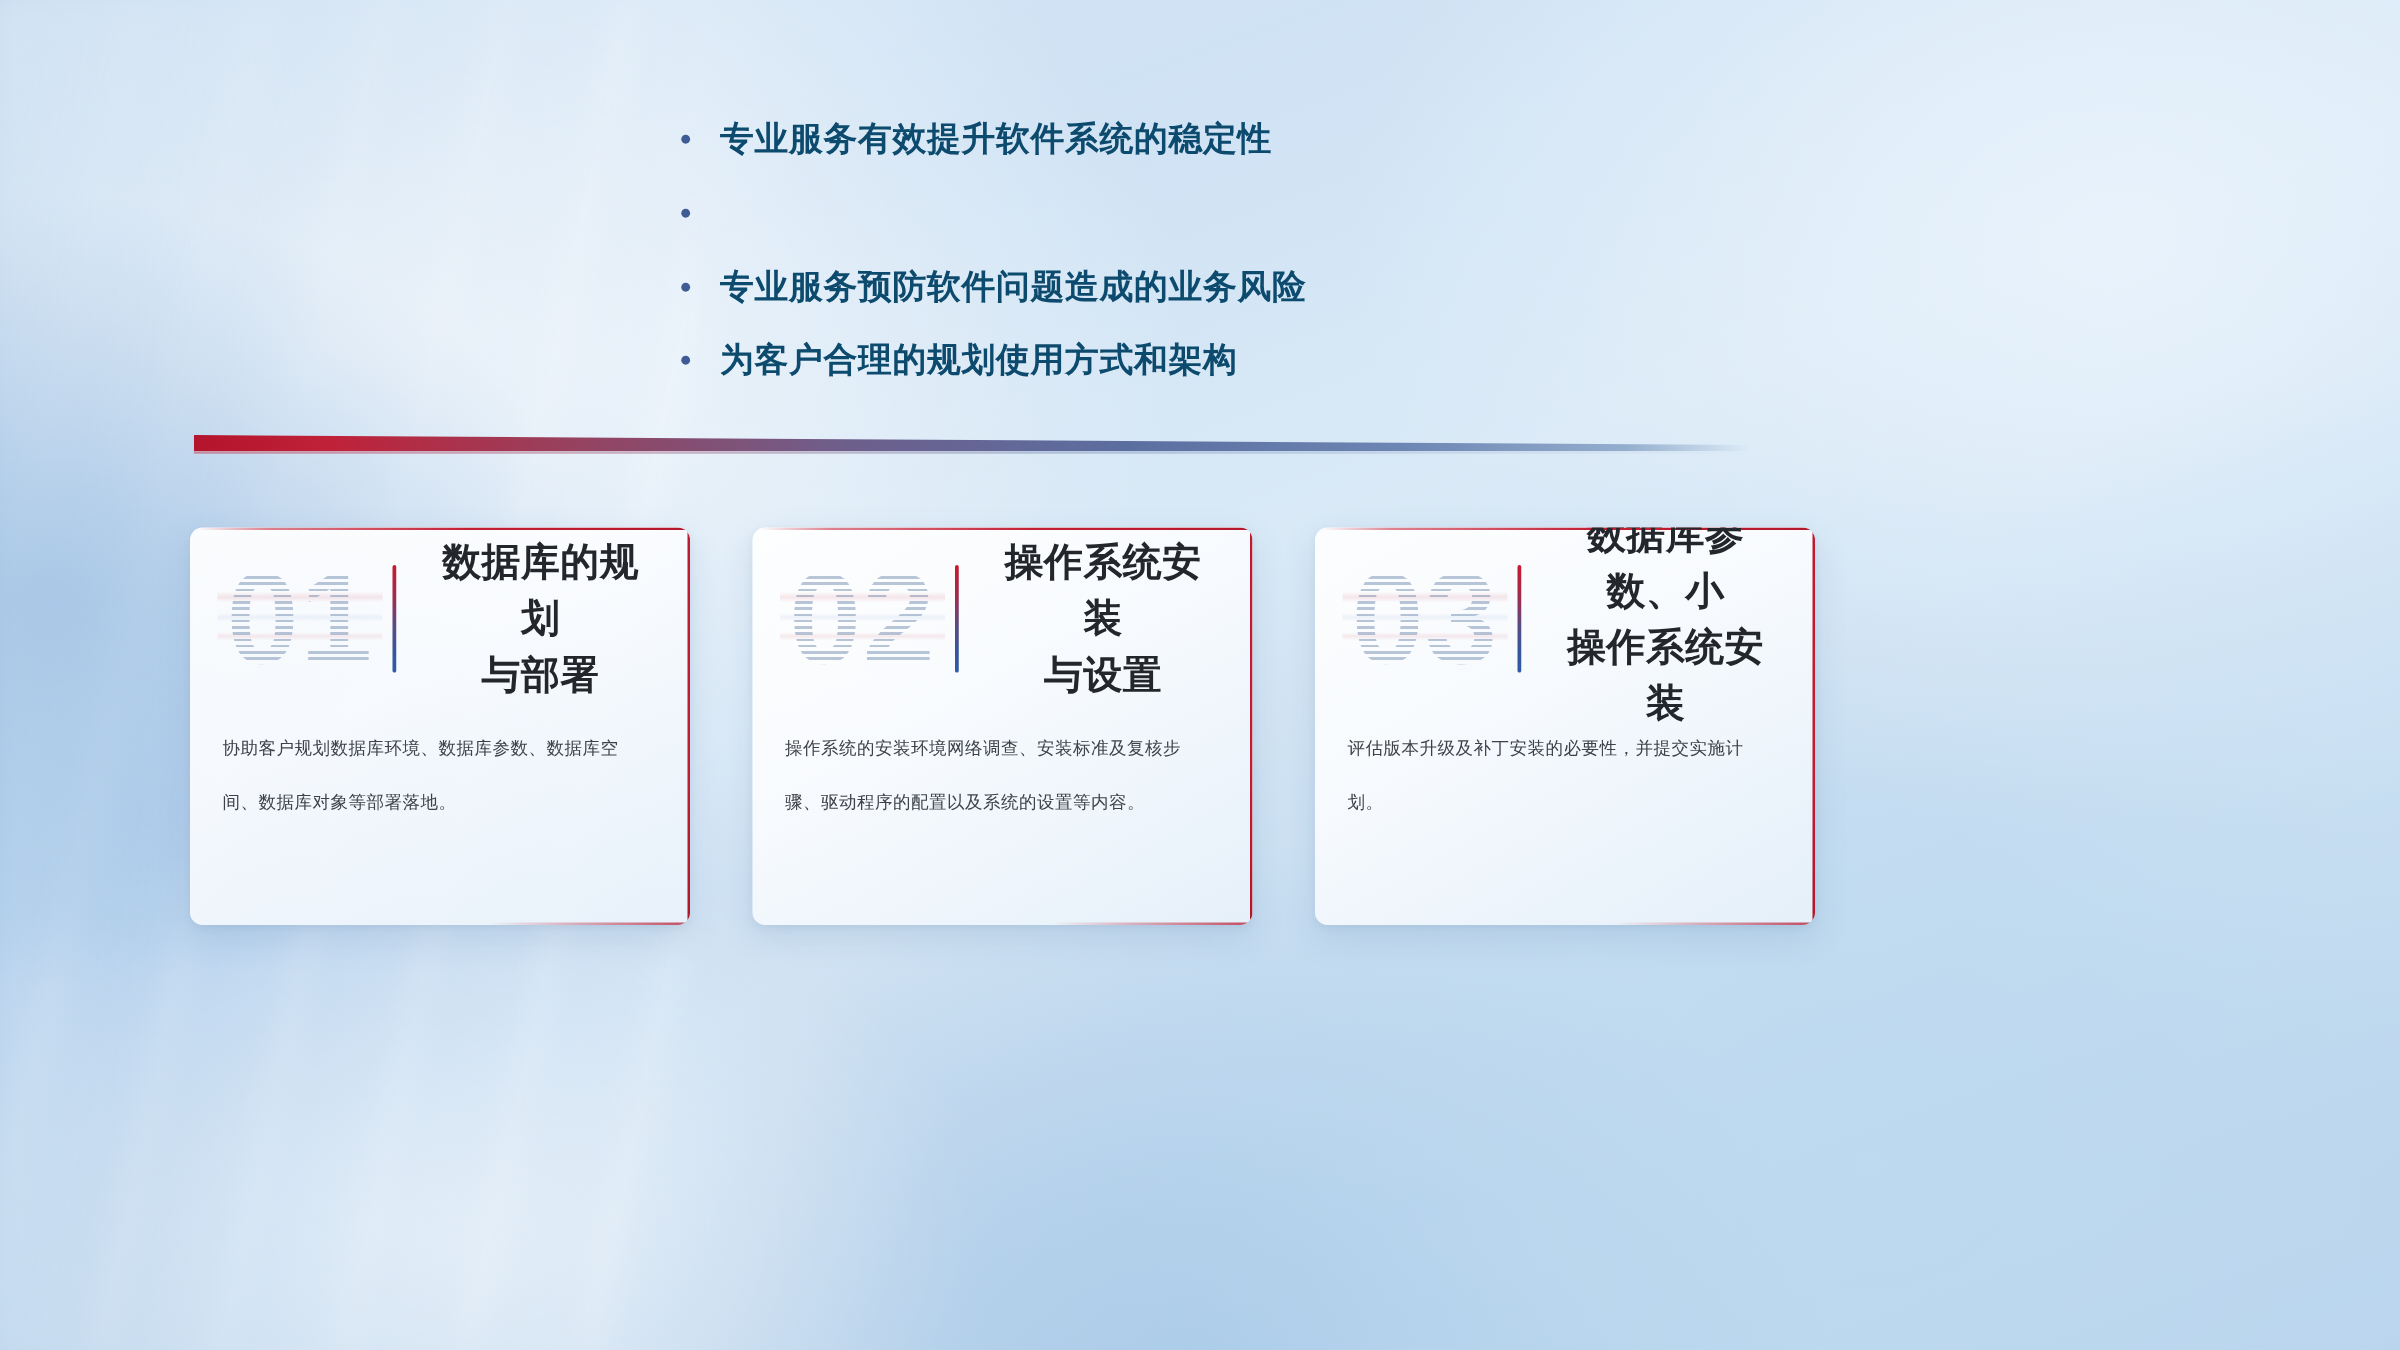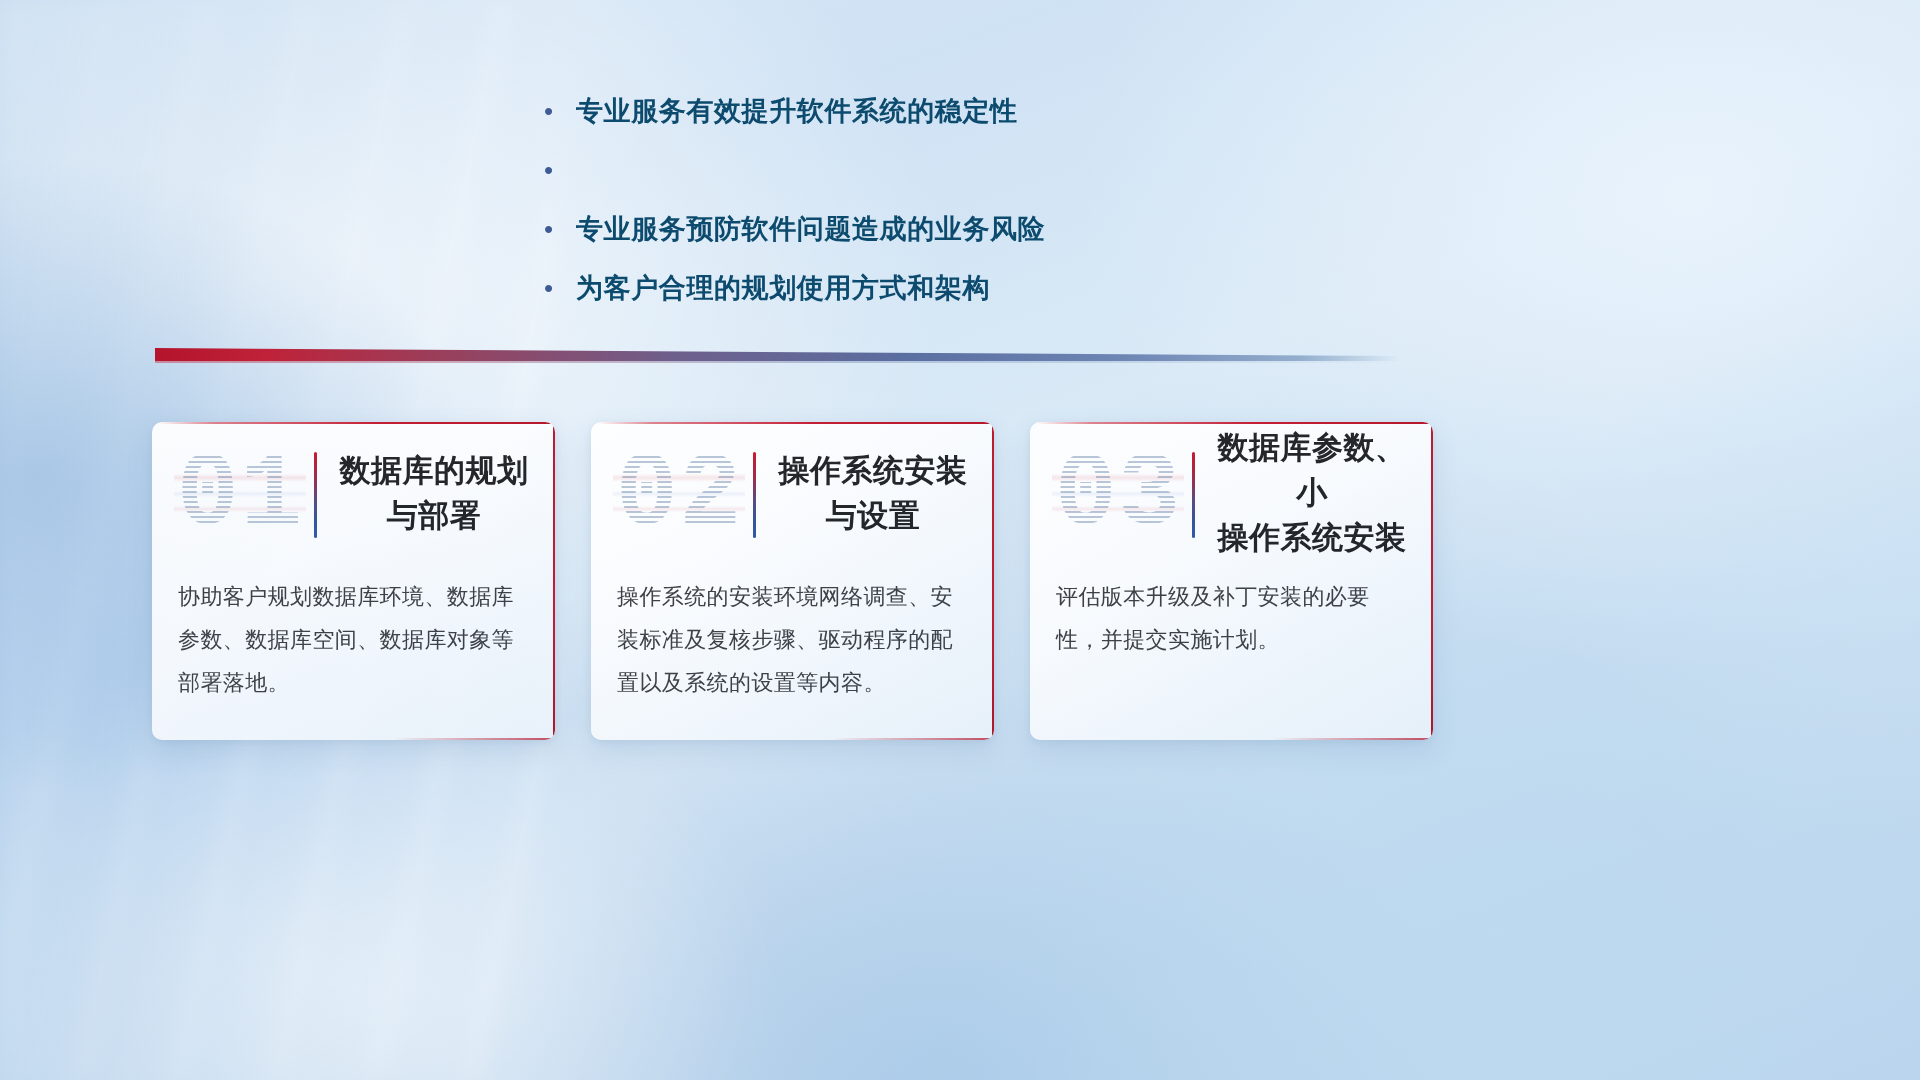--- a/index.html
+++ b/index.html
@@ -110,22 +110,21 @@
     background: linear-gradient(90deg, rgba(200,60,80,.5) 0%, rgba(120,140,180,.45) 55%, rgba(160,186,212,0) 100%);
   }
 
   
   #cards {
     position: absolute;
     left: 152px;
     top: 422px;
     width: 1300px;
     display: flex;
-    gap: 36px;
-    font-family: Liberation Mono, monospace;
+    gap: 50px;
   }
   .card {
     position: relative;
     width: 403px;
     height: 318px;
     border-radius: 10px;
     background: linear-gradient(150deg,
         rgba(255,255,255,0.93) 0%,
         rgba(252,253,255,0.90) 40%,
         rgba(243,248,253,0.86) 72%,
@@ -210,21 +209,21 @@
     line-height: 45px;
     font-weight: 700;
     color: #23262b;
     letter-spacing: .5px;
     text-align: center;
   }
 
   
   .card-body {
     padding: 10px 30px 0 26px;
-    font-size: 22px;
+    font-size: 14px;
     line-height: 43px;
     color: #3e4248;
     letter-spacing: .4px;
   }
 </style>
 </head>
 <body>
 
 <div id="slide-bg">
   <div id="bg-streaks"></div>

